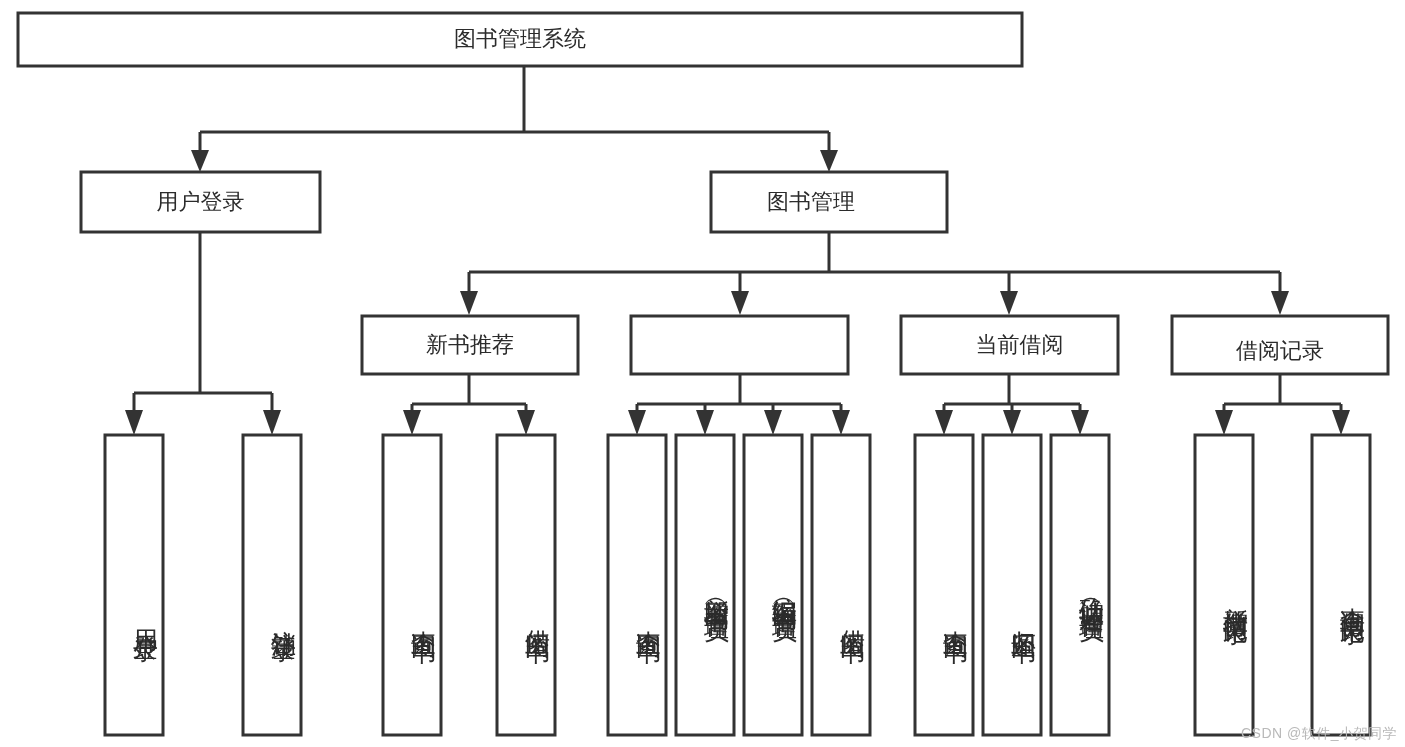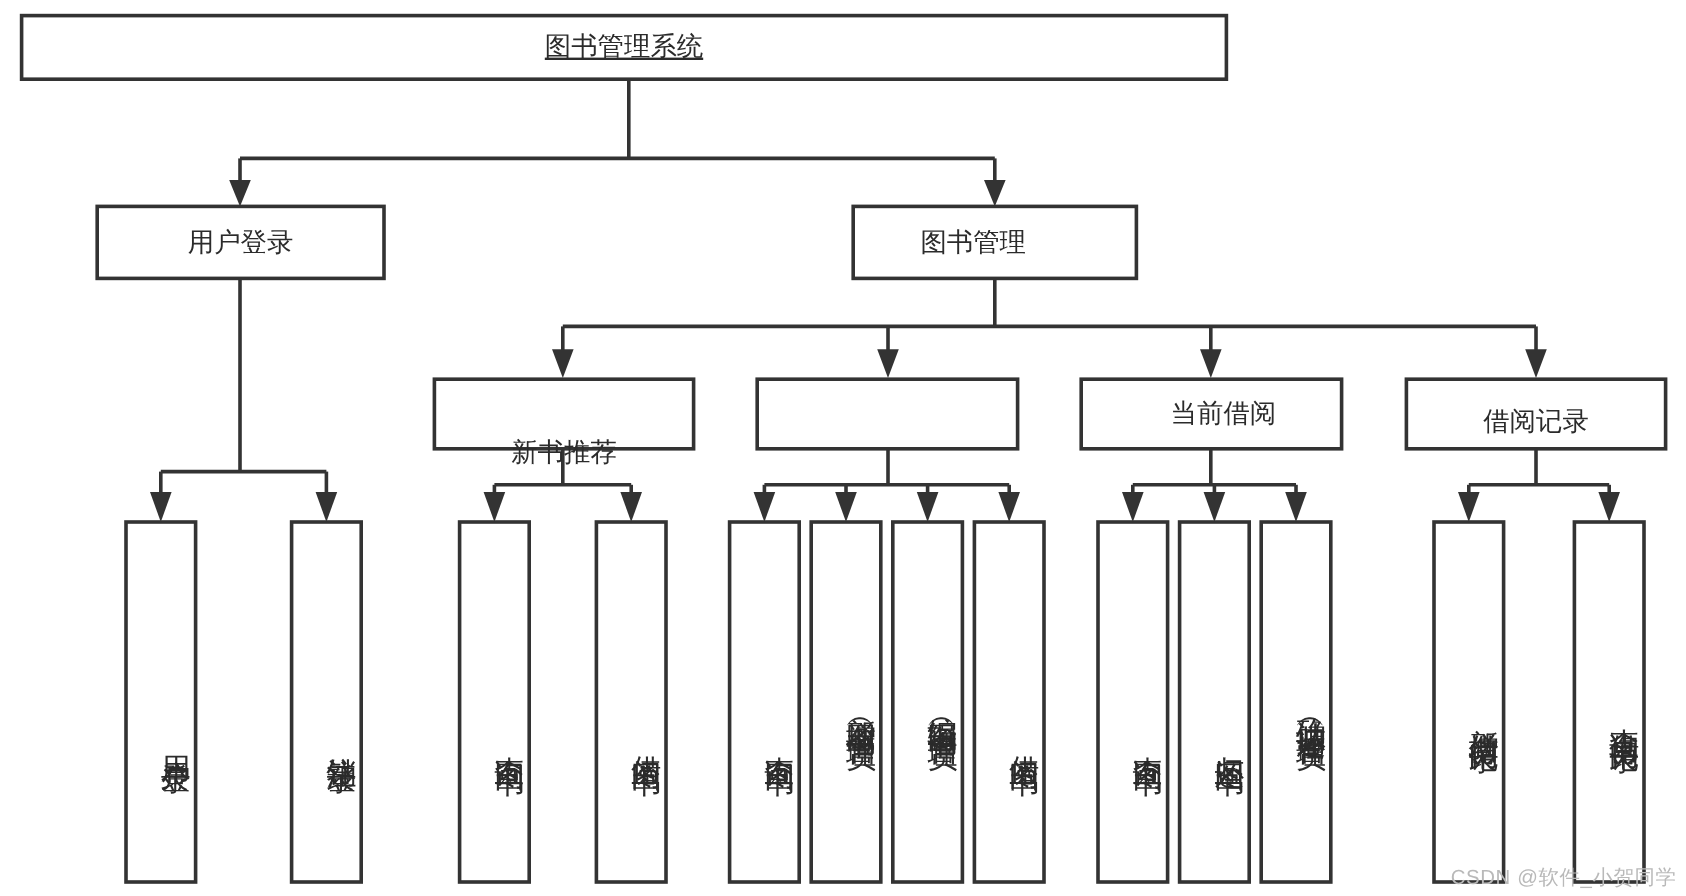--- a/index.html
+++ b/index.html
@@ -59,21 +59,21 @@
     font-size: 25px;
     letter-spacing: 3px;
     align-items: flex-start;
     justify-content: center;
     padding-top: 6px;
   }
   #watermark {
     position: absolute;
     right: 8px;
     bottom: 4px;
-    font-size: 17px;
+    font-size: 14px;
     color: #b9b9b9;
     font-family: "Liberation Sans", "DejaVu Sans", sans-serif;
     letter-spacing: 0.5px;
     white-space: nowrap;
   }
 </style>
 </head>
 <body>
 
 <div id="diagram-root">
@@ -166,26 +166,26 @@
 
       <rect class="node-box" x="915" y="435" width="58" height="300"></rect>
       <rect class="node-box" x="983" y="435" width="58" height="300"></rect>
       <rect class="node-box" x="1051" y="435" width="58" height="300"></rect>
 
       <rect class="node-box" x="1195" y="435" width="58" height="300"></rect>
       <rect class="node-box" x="1312" y="435" width="58" height="300"></rect>
     </g>
   </svg>
 
-  <div class="node-label horizontal" style="left:18px;  top:13px;  width:1004px; height:53px;text-decoration:underline;">图书管理系统</div>
+  <div class="node-label horizontal" style="left:18px;  top:13px;  width:1004px; height:53px;">图书管理系统</div>
 
   <div class="node-label horizontal" style="left:81px;  top:172px; width:239px; height:60px;">用户登录</div>
   <div class="node-label horizontal" style="left:711px; top:172px; width:200px; height:60px;">图书管理</div>
 
-  <div class="node-label horizontal" style="left:362px; top:316px; width:216px; height:58px;margin-top:32px;">新书推荐</div>
+  <div class="node-label horizontal" style="left:362px; top:316px; width:216px; height:58px;">新书推荐</div>
   <div class="node-label horizontal" style="left:901px; top:316px; width:217px; height:58px;padding-left:20px;">当前借阅</div>
   <div class="node-label horizontal" style="left:1172px;top:316px; width:216px; height:70px;">借阅记录</div>
 
   <div class="node-label vertical" style="left:105px; top:495px; width:58px; height:235px;">用户登录</div>
   <div class="node-label vertical" style="left:243px; top:495px; width:58px; height:235px;">注销登录</div>
 
   <div class="node-label vertical" style="left:383px; top:495px; width:58px; height:235px;">查询图书</div>
   <div class="node-label vertical" style="left:497px; top:495px; width:58px; height:235px;">借阅图书</div>
 
   <div class="node-label vertical" style="left:608px; top:495px; width:58px; height:235px;">查询图书</div>

